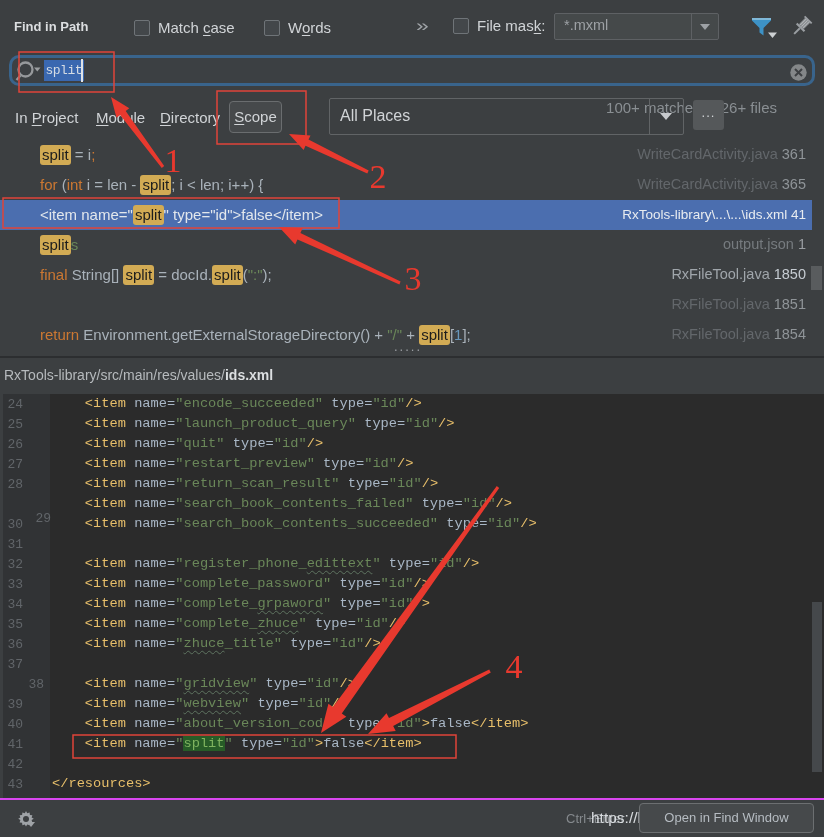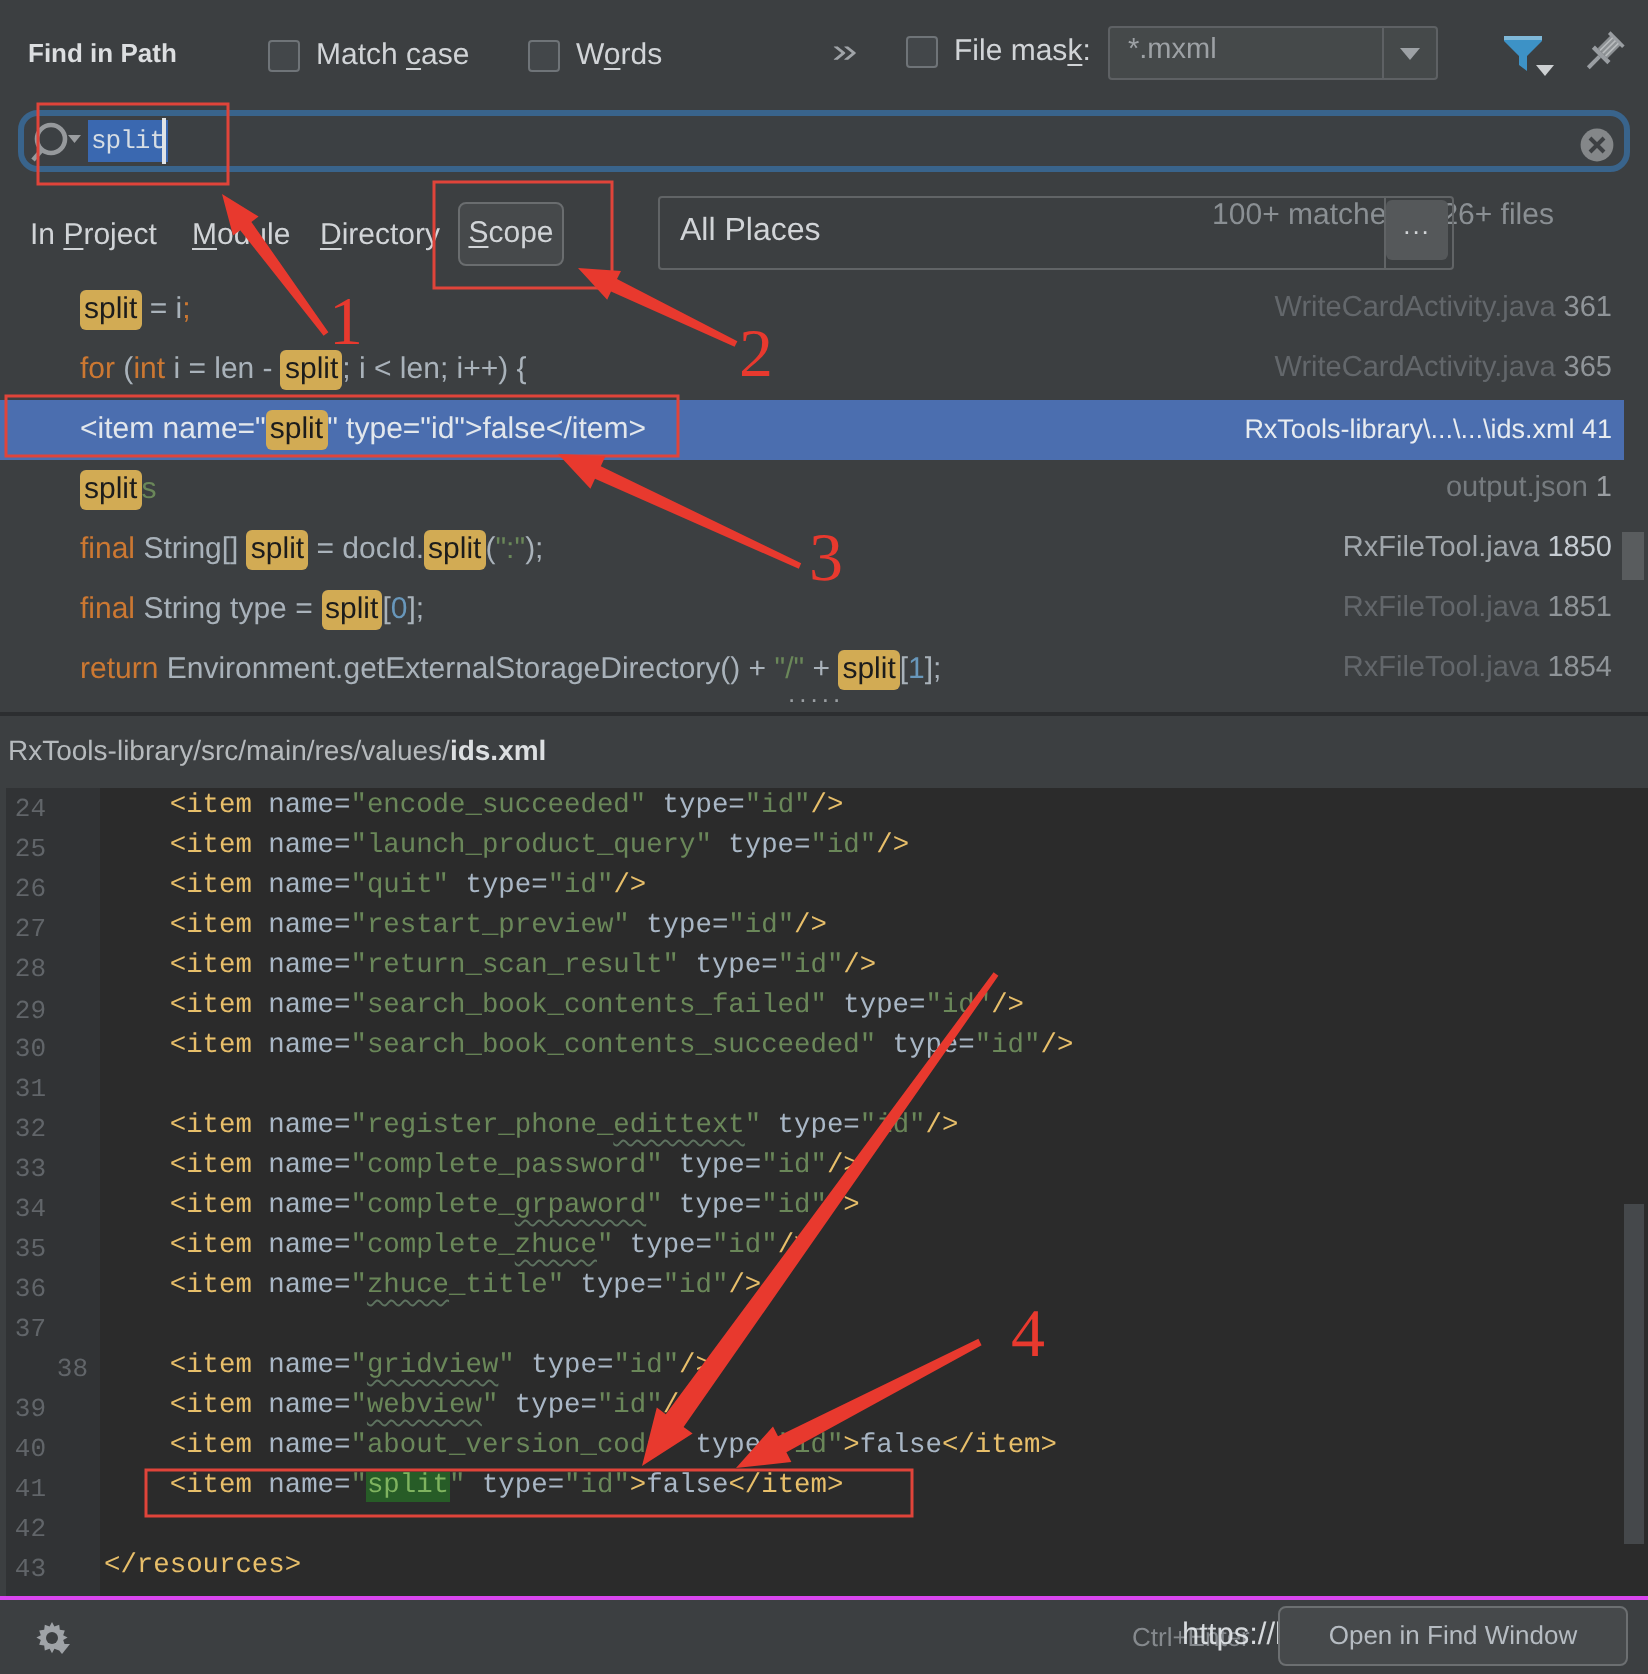--- a/index.html
+++ b/index.html
@@ -66,21 +66,21 @@
 <div class="abs" style="right:47px;top:64px;color:#8a8f93;font-size:15px;margin-top:35px;">100+ matches in 26+ files</div>
 <svg class="abs" style="left:789px;top:63px;" width="19" height="19" viewBox="0 0 19 19">
   <circle cx="9.5" cy="9.5" r="8.2" fill="#848789"></circle>
   <path d="M6 6 L13 13 M13 6 L6 13" stroke="#3d4043" stroke-width="2"></path>
 </svg>
 
 <div class="abs ui" style="left:15px;top:109px;">In <span class="u">P</span>roject</div>
 <div class="abs ui" style="left:96px;top:109px;"><span class="u">M</span>odule</div>
 <div class="abs ui" style="left:160px;top:109px;"><span class="u">D</span>irectory</div>
 <div class="abs" style="left:229px;top:101px;width:51px;height:30px;background:#46494b;border:1px solid #6a6d6f;border-radius:4px;text-align:center;line-height:30px;font-size:15px;color:#d1d4d7;"><span class="u">S</span>cope</div>
-<div class="abs" style="left:329px;top:98px;width:353px;height:35px;border:1px solid #616466;border-radius:2px;padding-left:43px;">
+<div class="abs" style="left:329px;top:98px;width:353px;height:35px;border:1px solid #616466;border-radius:2px;">
   <div class="abs" style="left:10px;top:8px;font-size:16px;color:#d1d4d7;">All Places</div>
   <div class="abs" style="right:33px;top:0;width:1px;height:35px;background:#616466;"></div>
   <div class="abs" style="right:11px;top:14px;width:0;height:0;border-left:6px solid transparent;border-right:6px solid transparent;border-top:7px solid #c8cbce;"></div>
 </div>
 <div class="abs" style="left:693px;top:100px;width:31px;height:30px;background:#55585a;border-radius:3px;text-align:center;line-height:26px;color:#d1d4d7;font-size:13px;letter-spacing:1px;">...</div>
 
 <div id="rows" class="abs" style="left:0;top:140px;width:824px;height:216px;">
     <div class="row" style="top:0px;">
       <span class="rl"><span class="chip">split</span><span> = i</span><span class="orange">;</span></span>
       <span class="rr "><span style="color:#63676b">WriteCardActivity.java </span><span style="color:#8f9498">361</span></span>
@@ -95,21 +95,20 @@
     </div>
     <div class="row" style="top:90px;">
       <span class="rl"><span class="chip">split</span><span class="green">s</span></span>
       <span class="rr "><span style="color:#767b7f">output.json </span><span style="color:#9a9ea2">1</span></span>
     </div>
     <div class="row" style="top:120px;">
       <span class="rl"><span class="orange">final</span><span> String[] </span><span class="chip">split</span><span> = docId.</span><span class="chip">split</span><span>(</span><span class="green">":"</span><span>);</span></span>
       <span class="rr "><span style="color:#a0a6ab">RxFileTool.java </span><span style="color:#c6ccd2">1850</span></span>
     </div>
     <div class="row" style="top:150px;">
-      <span class="rl"><span class="orange">final</span><span> String type = </span><span class="chip">split</span><span>[</span><span class="blue">0</span><span>];</span></span>
       <span class="rr "><span style="color:#63676b">RxFileTool.java </span><span style="color:#8f9498">1851</span></span>
     </div>
     <div class="row" style="top:180px;">
       <span class="rl"><span class="orange">return</span><span> Environment.getExternalStorageDirectory() + </span><span class="green">"/"</span><span> + </span><span class="chip">split</span><span>[</span><span class="blue">1</span><span>];</span></span>
       <span class="rr "><span style="color:#63676b">RxFileTool.java </span><span style="color:#8f9498">1854</span></span>
     </div>
     <div class="abs" style="left:394px;top:199px;color:#9a9ea2;font-size:13px;letter-spacing:2px;">.....</div>
     <div class="abs" style="left:811px;top:126px;width:11px;height:24px;background:#595c5e;"></div>
   </div>
 
@@ -125,21 +124,21 @@
       <div class="ln" style="top:3px;">24</div>
       <div class="cl" style="top:0px;left:52px;">    <span class="tag">&lt;item</span> name=<span class="green">"encode_succeeded"</span> type=<span class="green">"id"</span><span class="tag">/&gt;</span></div>
       <div class="ln" style="top:23px;">25</div>
       <div class="cl" style="top:20px;left:52px;">    <span class="tag">&lt;item</span> name=<span class="green">"launch_product_query"</span> type=<span class="green">"id"</span><span class="tag">/&gt;</span></div>
       <div class="ln" style="top:43px;">26</div>
       <div class="cl" style="top:40px;left:52px;">    <span class="tag">&lt;item</span> name=<span class="green">"quit"</span> type=<span class="green">"id"</span><span class="tag">/&gt;</span></div>
       <div class="ln" style="top:63px;">27</div>
       <div class="cl" style="top:60px;left:52px;">    <span class="tag">&lt;item</span> name=<span class="green">"restart_preview"</span> type=<span class="green">"id"</span><span class="tag">/&gt;</span></div>
       <div class="ln" style="top:83px;">28</div>
       <div class="cl" style="top:80px;left:52px;">    <span class="tag">&lt;item</span> name=<span class="green">"return_scan_result"</span> type=<span class="green">"id"</span><span class="tag">/&gt;</span></div>
-      <div class="ln" style="top:104px;">29</div>
+      <div class="ln" style="top:117px;padding-left:28px;">29</div>
       <div class="cl" style="top:100px;left:52px;">    <span class="tag">&lt;item</span> name=<span class="green">"search_book_contents_failed"</span> type=<span class="green">"id"</span><span class="tag">/&gt;</span></div>
       <div class="ln" style="top:123px;">30</div>
       <div class="cl" style="top:120px;left:52px;">    <span class="tag">&lt;item</span> name=<span class="green">"search_book_contents_succeeded"</span> type=<span class="green">"id"</span><span class="tag">/&gt;</span></div>
       <div class="ln" style="top:143px;">31</div>
       <div class="cl" style="top:140px;left:52px;"></div>
       <div class="ln" style="top:163px;">32</div>
       <div class="cl" style="top:160px;left:52px;">    <span class="tag">&lt;item</span> name=<span class="green">"register_phone_<span class="wav">edittext</span>"</span> type=<span class="green">"id"</span><span class="tag">/&gt;</span></div>
       <div class="ln" style="top:183px;">33</div>
       <div class="cl" style="top:180px;left:52px;">    <span class="tag">&lt;item</span> name=<span class="green">"complete_password"</span> type=<span class="green">"id"</span><span class="tag">/&gt;</span></div>
       <div class="ln" style="top:203px;">34</div>

